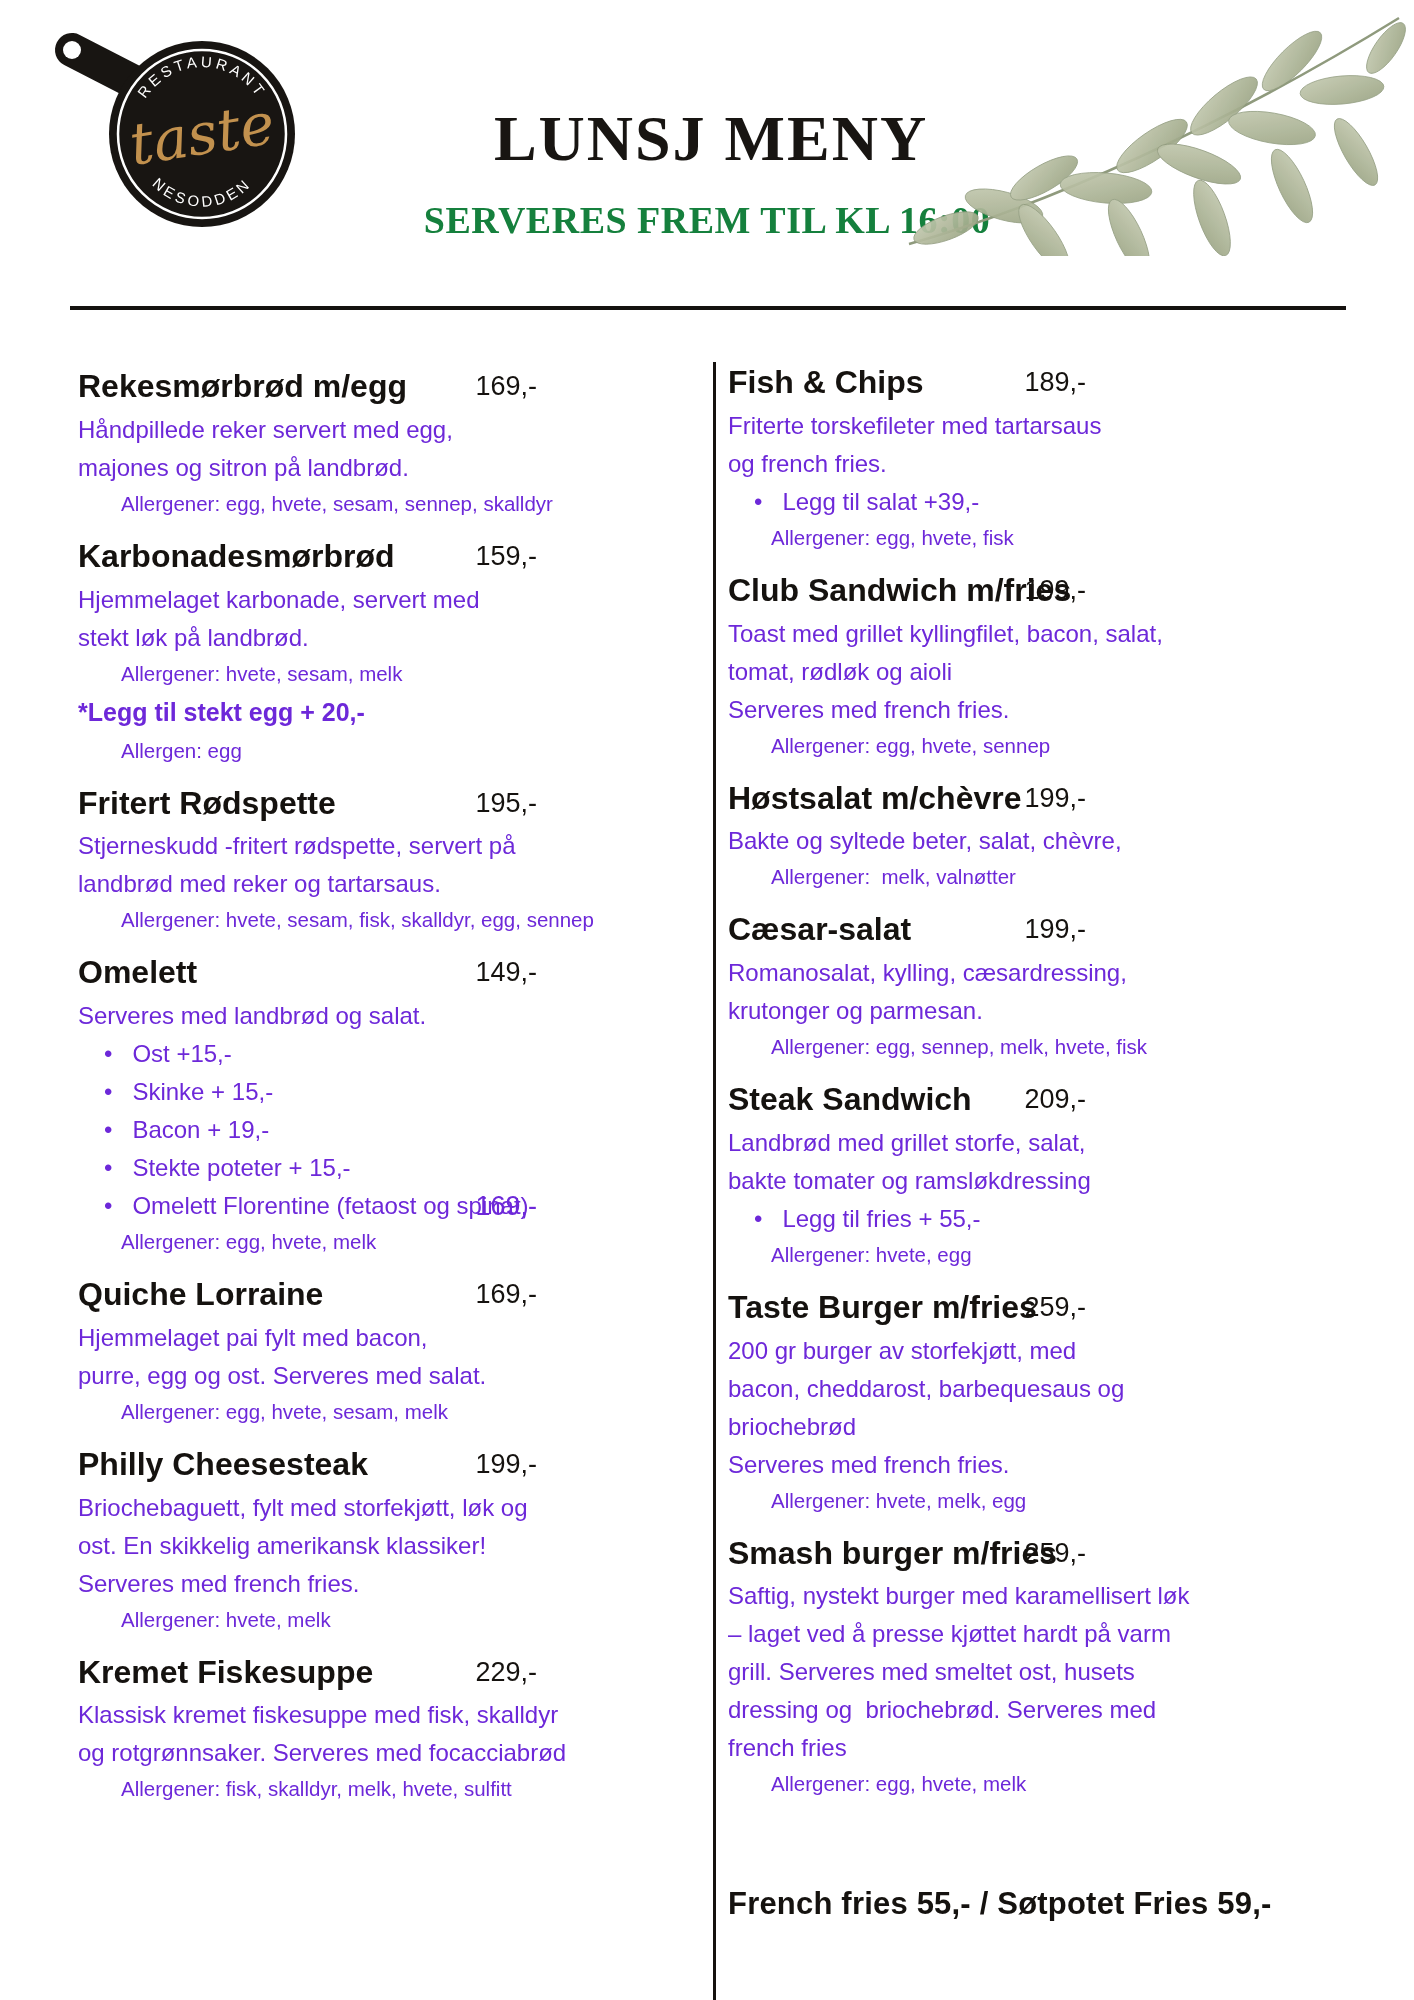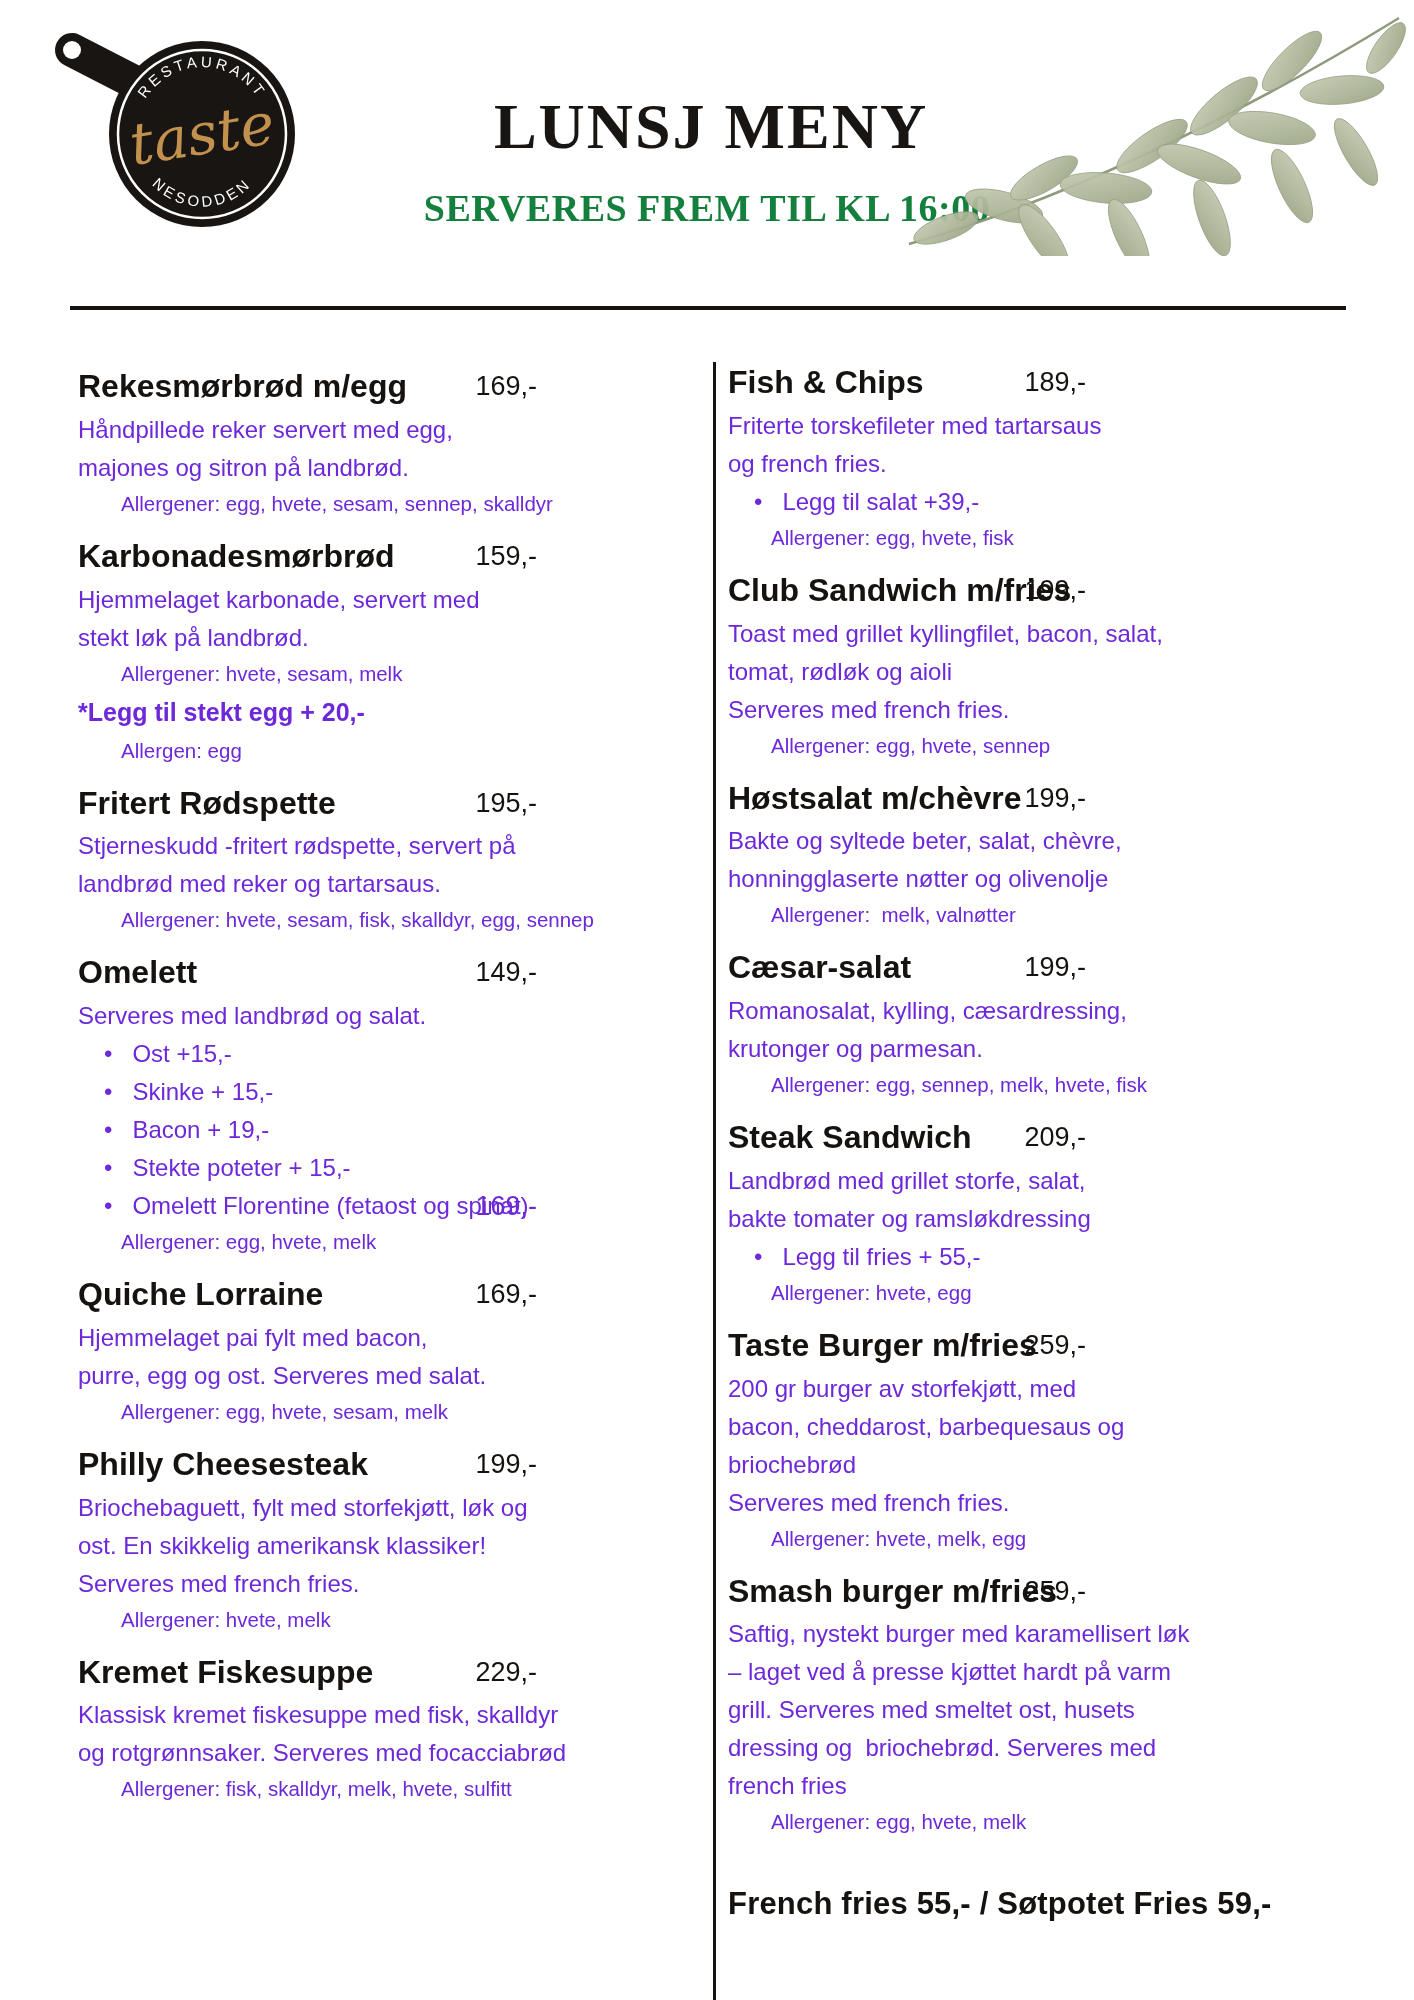--- a/index.html
+++ b/index.html
@@ -4,21 +4,21 @@
 <style>
   html,body{margin:0;padding:0;}
   body{
     width:1414px;height:2000px;background:#ffffff;color:#111;
     font-family:"Liberation Sans",sans-serif;position:relative;overflow:hidden;
   }
   .logo{position:absolute;left:30px;top:22px;width:272px;height:212px;}
   .titles{position:absolute;left:0;top:90px;width:1414px;text-align:center;}
   .page-title{
     font-family:"Liberation Serif",serif;font-weight:700;font-size:64px;
-    letter-spacing:2px;margin:0;color:#181512;padding-left:8px;
+    letter-spacing:2px;margin:12px;color:#181512;padding-left:8px;
   }
   .subtitle{
     font-family:"Liberation Serif",serif;font-weight:700;font-size:38px;
     letter-spacing:0.5px;margin-top:22px;color:#15803d;
   }
   .leaf{position:absolute;right:0;top:6px;width:520px;height:250px;}
   .hrule{position:absolute;left:70px;top:306px;width:1276px;height:4px;background:#15120f;}
   .vrule{position:absolute;left:713px;top:362px;width:3px;height:1638px;background:#15120f;}
   .col{position:absolute;}
   .col-left{left:78px;top:368px;width:512px;}
@@ -201,21 +201,20 @@
             <div class="line desc">Serveres med french fries.</div>
             <div class="line allergen">Allergener: egg, hvete, sennep</div>
           </div>
   </article>
 
   <article class="item">
     <h2 class="item-name">Høstsalat m/chèvre</h2>
     <span class="price">199,-</span>
     <div class="item-lines">
             <div class="line desc">Bakte og syltede beter, salat, chèvre,</div>
-            <div class="line desc">honningglaserte nøtter og olivenolje</div>
             <div class="line allergen">Allergener:  melk, valnøtter</div>
           </div>
   </article>
 
   <article class="item">
     <h2 class="item-name">Cæsar-salat</h2>
     <span class="price">199,-</span>
     <div class="item-lines">
             <div class="line desc">Romanosalat, kylling, cæsardressing,</div>
             <div class="line desc">krutonger og parmesan.</div>

